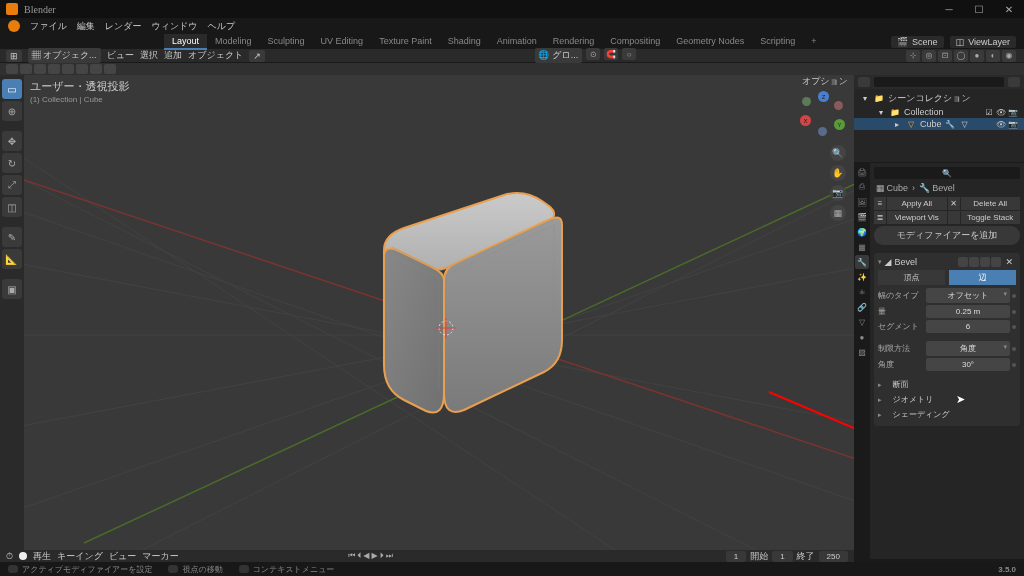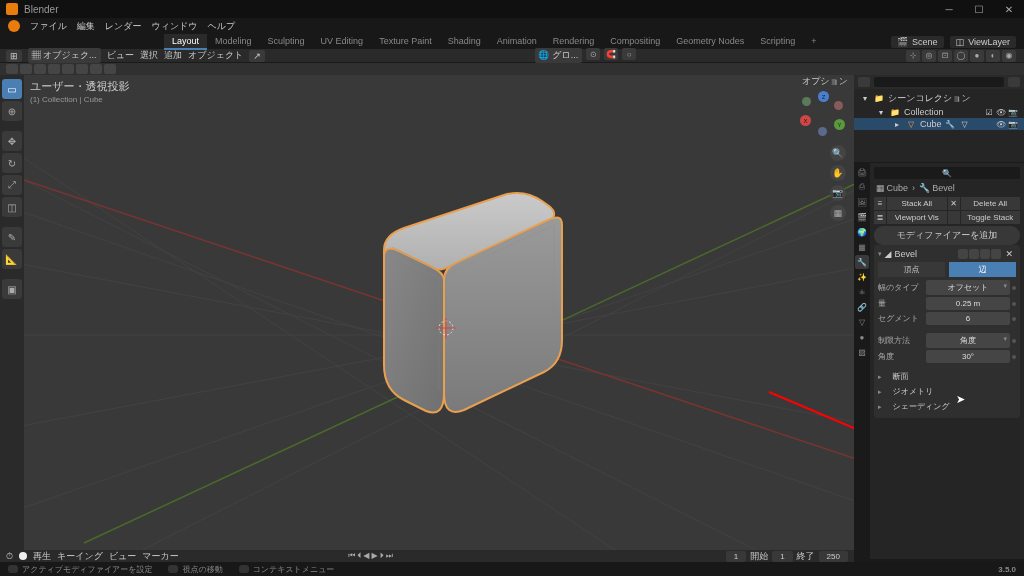--- a/index.html
+++ b/index.html
@@ -2,21 +2,21 @@
 <html><head>
 <meta charset="utf-8">
 <style>
 * { margin: 0; padding: 0; box-sizing: border-box; font-family: sans-serif; }
 body { background: #1a1a1a; color: #ccc; width: 1024px; height: 576px; overflow: hidden; font-size: 10px; position: relative; }
 
 
 .titlebar { height: 18px; background: #101010; display: flex; align-items: center; justify-content: space-between; }
 .titlebar-left { display: flex; align-items: center; gap: 6px; padding-left: 6px; }
 .titlebar-logo { width: 12px; height: 12px; background: #e87d0d; border-radius: 2px; }
-.titlebar-title { font-size: 10px; color: #999; }
+.titlebar-title { font-size: 10px; color: #999; font-family: Liberation Serif, serif; }
 .titlebar-right { display: flex; }
 .win-btn { width: 30px; height: 18px; display: flex; align-items: center; justify-content: center; color: #aaa; font-size: 10px; }
 
 
 .menubar { height: 16px; background: #181818; display: flex; align-items: center; padding: 0 8px; gap: 10px; }
 .blender-logo { width: 12px; height: 12px; background: #e87d0d; border-radius: 50%; }
 .menu-item { font-size: 9px; color: #ccc; }
 
 
 .workspace-tabs { height: 15px; background: #181818; display: flex; align-items: center; padding-left: 164px; }
@@ -95,21 +95,21 @@
 .prop-tab.active { background: #3a3a3a; color: #ccc; }
 .props-body { flex: 1; padding: 4px; overflow: hidden; position:relative; }
 
 .prop-search { height:12px; background:#1a1a1a; border-radius:2px; margin-bottom:4px; display:flex; align-items:center; justify-content:center; color:#555; font-size:8px; }
 .breadcrumb { display:flex; gap:4px; align-items:center; font-size:9px; color:#aaa; margin-bottom:4px; padding-left:2px; }
 .breadcrumb span { display:flex; gap:2px; align-items:center; }
 
 .action-row { display: flex; gap: 1px; margin-bottom: 1px; }
 .action-btn { flex: 1; background: #383838; padding: 2px; font-size: 8px; text-align: center; color: #ccc; }
 .action-btn.sm { flex: 0 0 12px; }
-.add-mod { background: #383838; padding: 3px; font-size: 9px; text-align: center; margin: 2px 0 0; border-radius: 9px; }
+.add-mod { background: #383838; padding: 3px; font-size: 9px; text-align: center; margin: 2px 0 8px; border-radius: 9px; }
 
 .mod-panel { background: #2f2f2f; border-radius: 3px; padding: 4px; position:relative; }
 .mod-hdr { display: flex; align-items: center; gap: 3px; font-size: 9px; margin-bottom: 3px; }
 .mod-hdr-ic { width:10px; height:10px; background:#444; border-radius:2px; }
 
 .tabs-row { display: flex; gap: 4px; margin-bottom: 3px; }
 .tab-half { flex: 1; background: #383838; padding: 2px; text-align: center; font-size: 8px; }
 .tab-half.active { background: #4a7fb3; color: #fff; }
 
 .field-row { display: flex; align-items: center; margin-bottom: 2px; gap: 2px; }
@@ -383,21 +383,21 @@
               <span>Cube</span>
             </span>
           <span>›</span>
           <span>
               <span>🔧</span> 
               <span>Bevel</span>
             </span>
         </div>
         <div class="action-row">
           <div class="action-btn sm">≡</div>
-          <div class="action-btn">Stack All</div>
+          <div class="action-btn">Apply All</div>
           <div class="action-btn sm">✕</div>
           <div class="action-btn">Delete All</div>
         </div>
         <div class="action-row">
           <div class="action-btn sm">≣</div>
           <div class="action-btn">Viewport Vis</div>
           <div class="action-btn sm"></div>
           <div class="action-btn">Toggle Stack</div>
         </div>
         <div class="add-mod">モディファイアーを追加</div>

